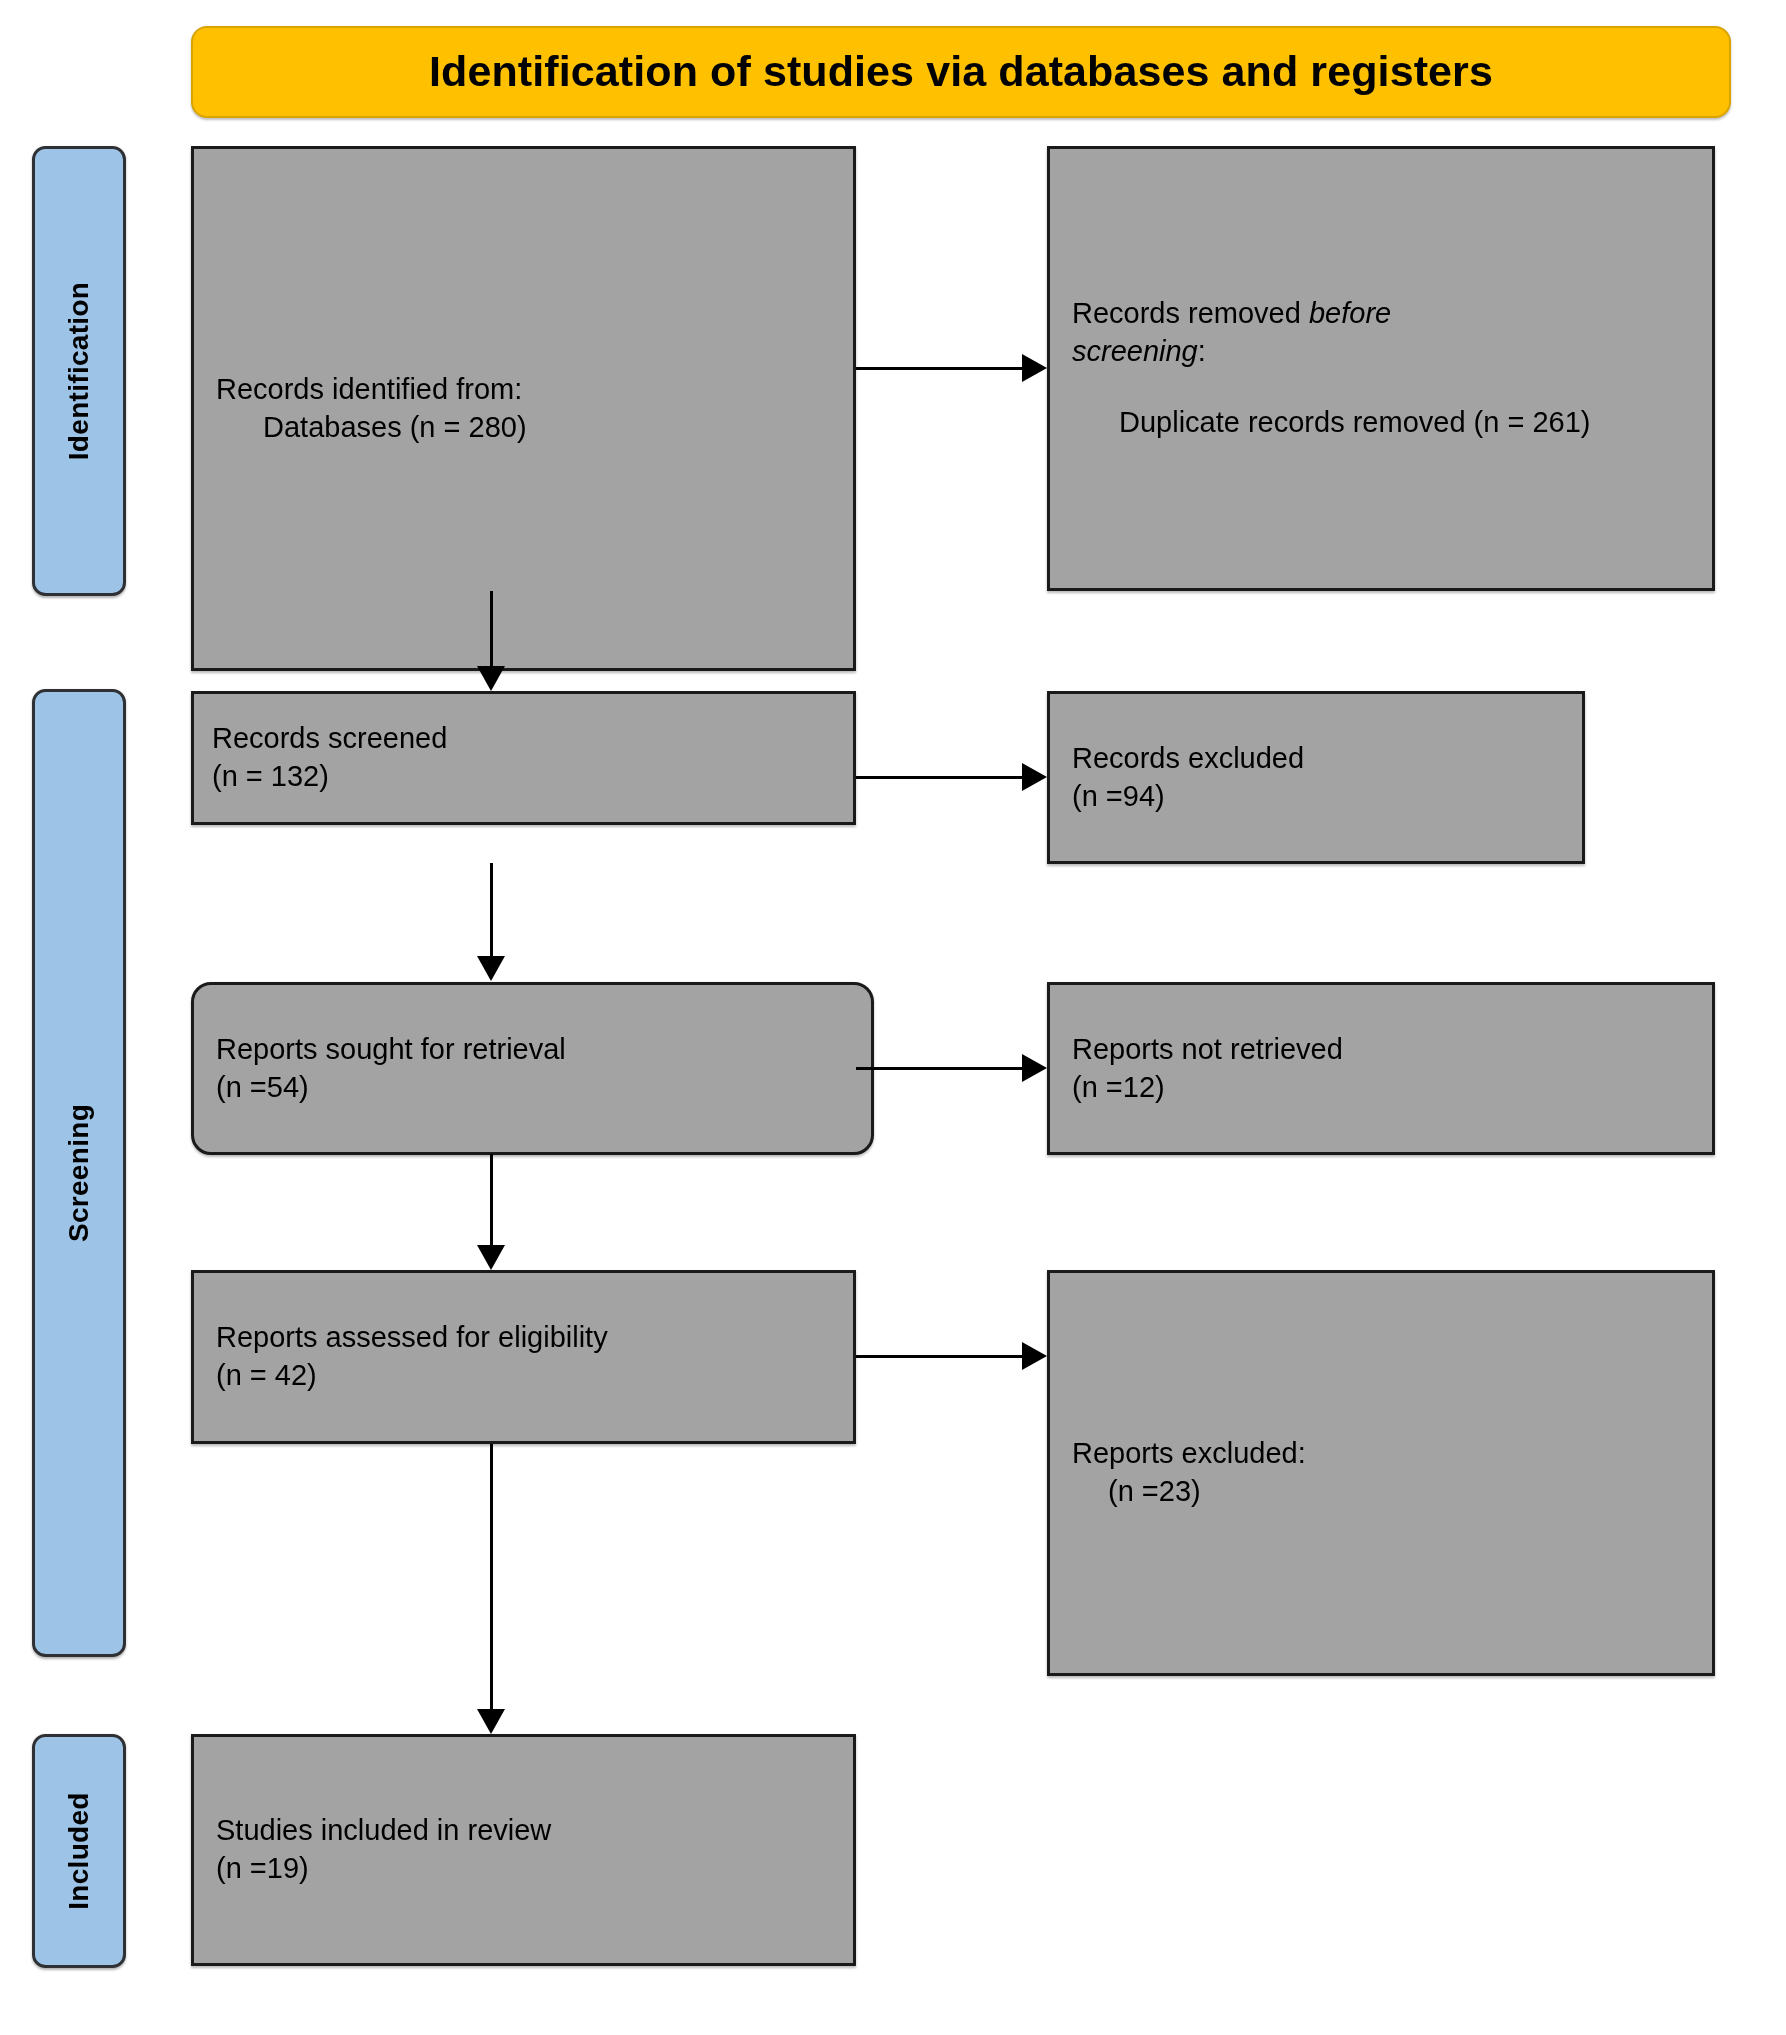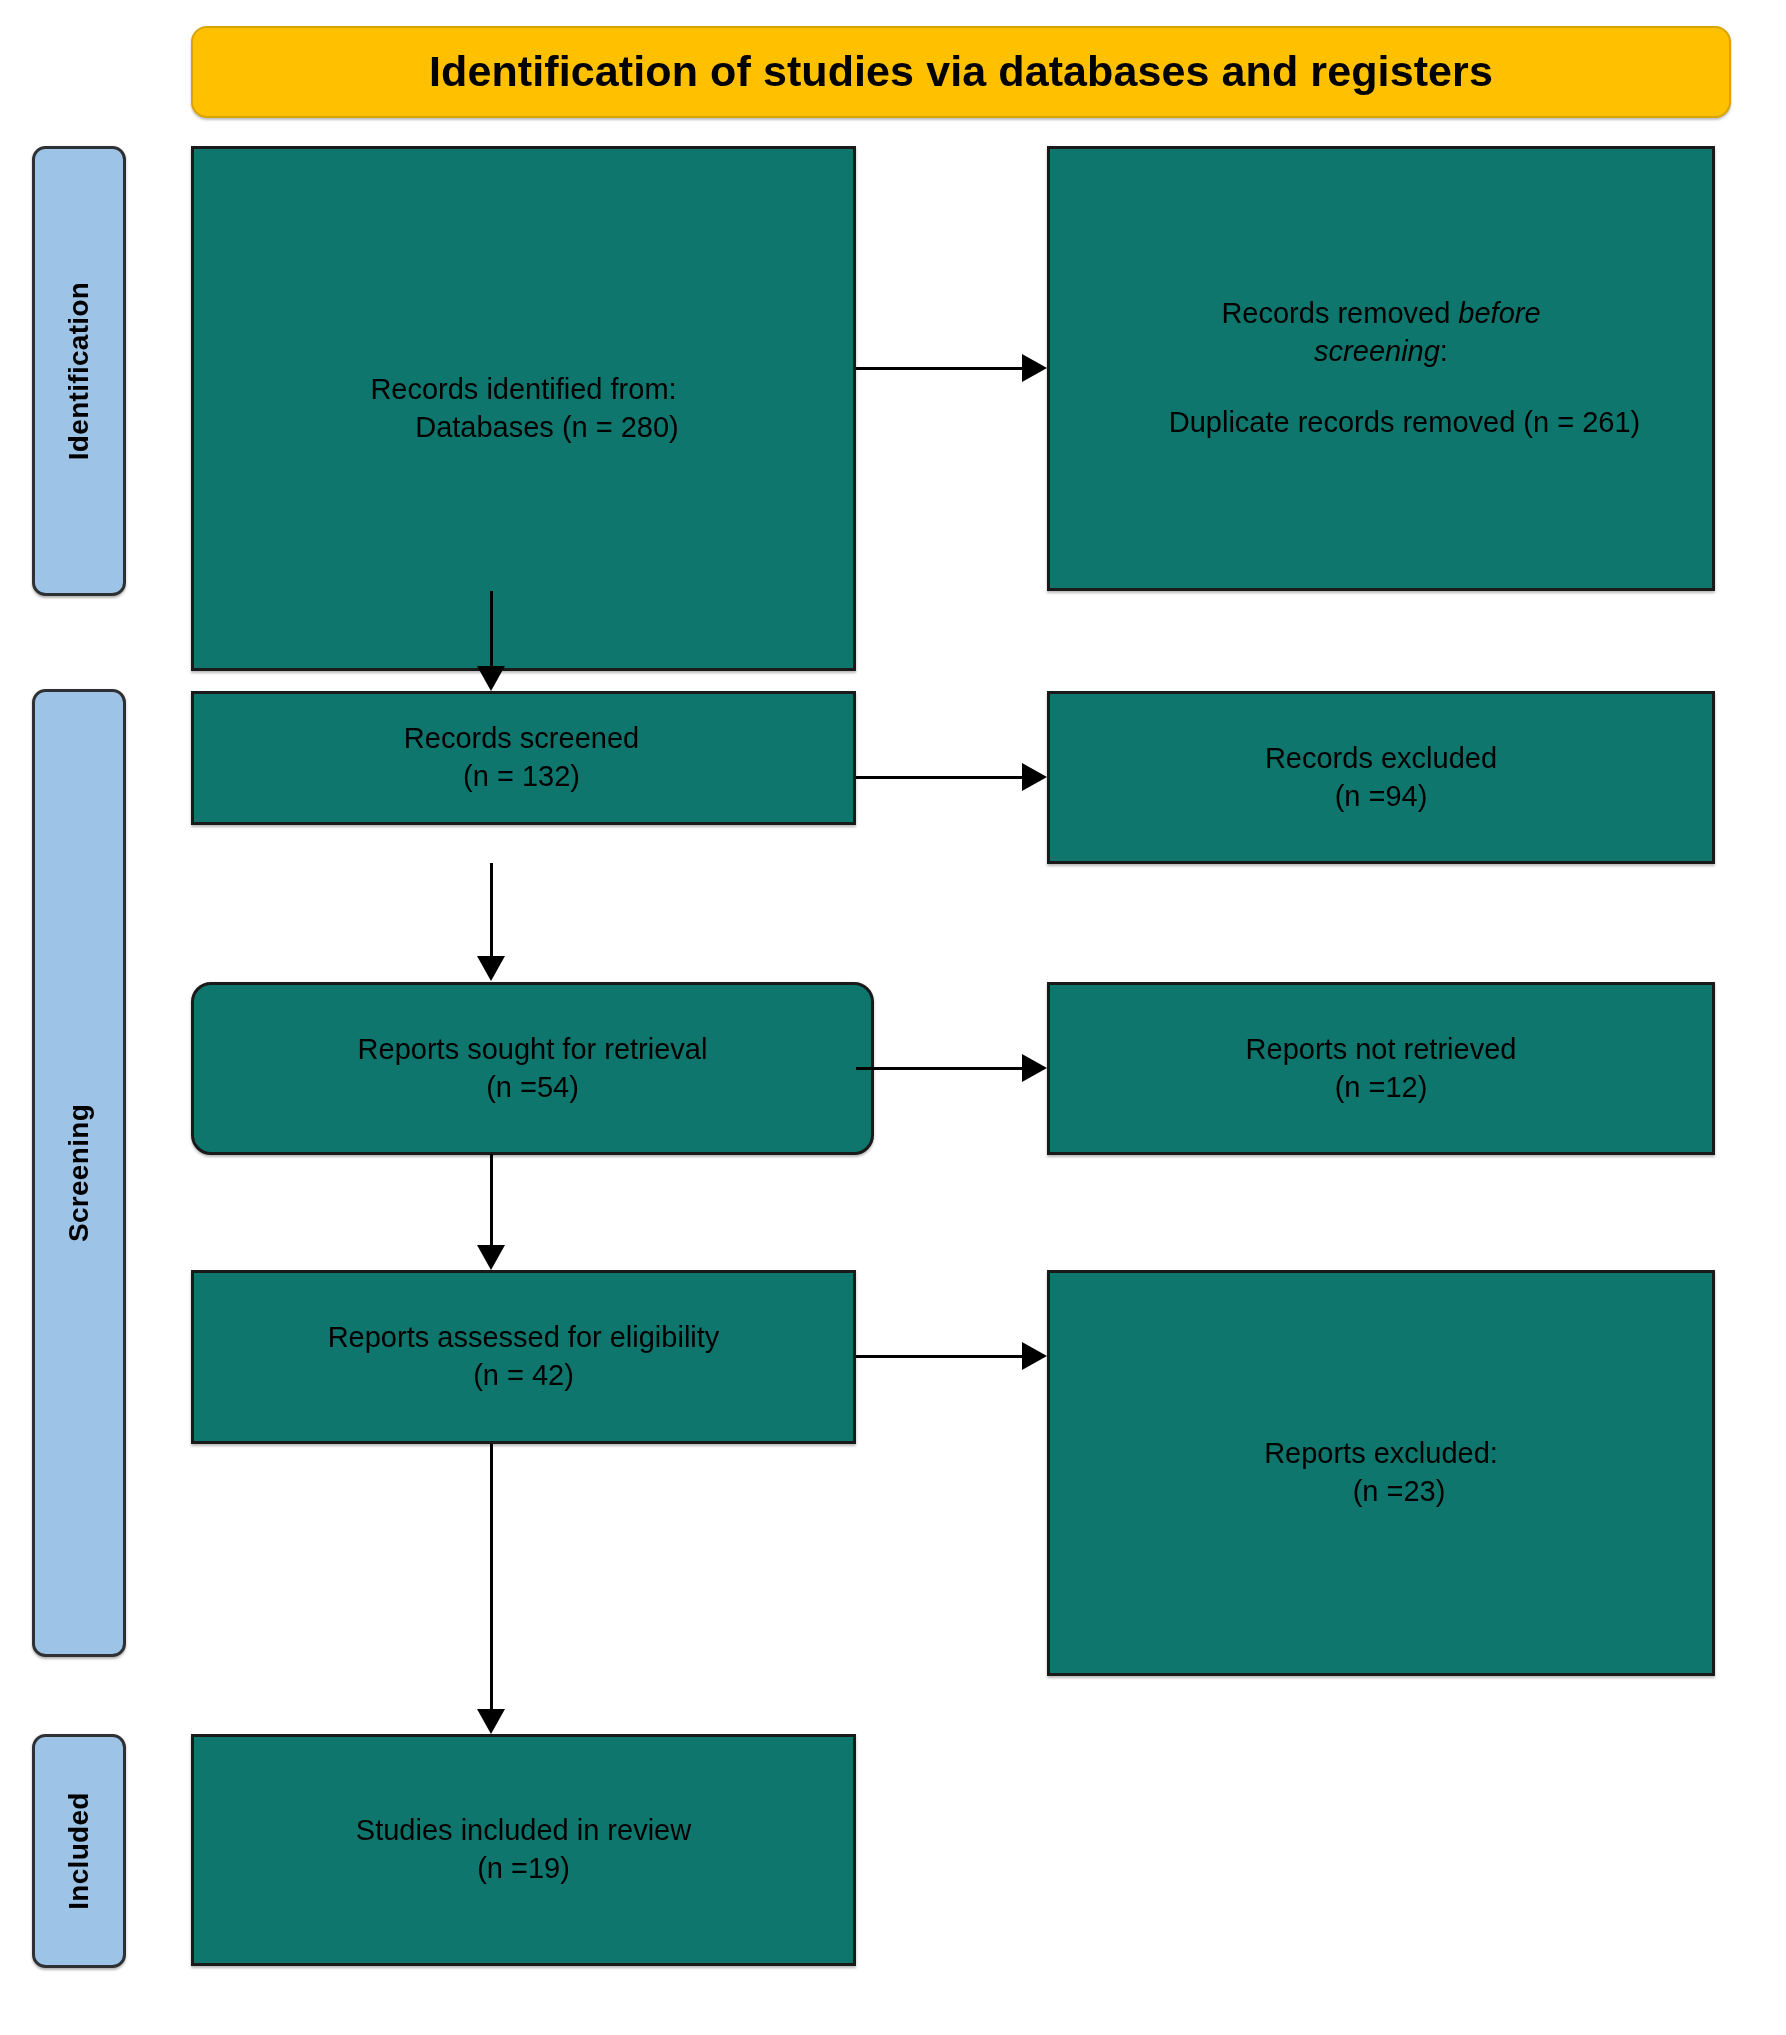--- a/index.html
+++ b/index.html
@@ -64,50 +64,49 @@
     color: #000000;
     letter-spacing: 0.3px;
   }
   #stage-identification { left: 32px;  top: 146px;  width: 94px; height: 450px; }
   #stage-screening      { left: 32px;  top: 689px; width: 94px; height: 968px; }
   #stage-included       { left: 32px;  top: 1734px; width: 94px; height: 234px; }
 
   
   .box {
     position: absolute;
-    background: #0f766e;
+    background: #a3a3a3;
     border: 3.1px solid #1A1A1A;
     box-sizing: border-box;
     box-shadow: 0 1.8px 2.5px rgba(0,0,0,0.28);
     padding: 0 22px;
     display: flex;
     flex-direction: column;
     justify-content: center;
-    align-items: center;
   }
   .box-line {
     font-size: 29px;
     color: #000000;
     line-height: 1.30;
     white-space: pre-wrap;
   }
   .box-line.indent   { padding-left: 47px; }
   .box-line.indent-s { padding-left: 36px; }
   .box-line.spacer-above { margin-top: 33px; }
 
   
   #box-identified  { left: 191px; top: 146px;  width: 665px; height: 525px; }
   #box-screened    { left: 191px; top: 691px; width: 665px; height: 134px; padding-left: 18px; }
   #box-sought      { left: 191px; top: 982px; width: 683px; height: 173px; border-radius: 20px; }
   #box-assessed    { left: 191px; top: 1270px; width: 665px; height: 174px; }
   #box-included    { left: 191px; top: 1734px; width: 665px; height: 232px; }
 
   
   #box-removed     { left: 1047px; top: 146px;  width: 668px; height: 445px; }
-  #box-rec-excl    { left: 1047px; top: 691px; width: 668px; height: 173px; }
+  #box-rec-excl    { left: 1047px; top: 691px; width: 538px; height: 173px; }
   #box-not-retr    { left: 1047px; top: 982px; width: 668px; height: 173px; }
   #box-rep-excl    { left: 1047px; top: 1270px; width: 668px; height: 406px; }
 
   
   .arrow-v, .arrow-h {
     position: absolute;
   }
   .arrow-v .shaft {
     position: absolute;
     left: 50%;

